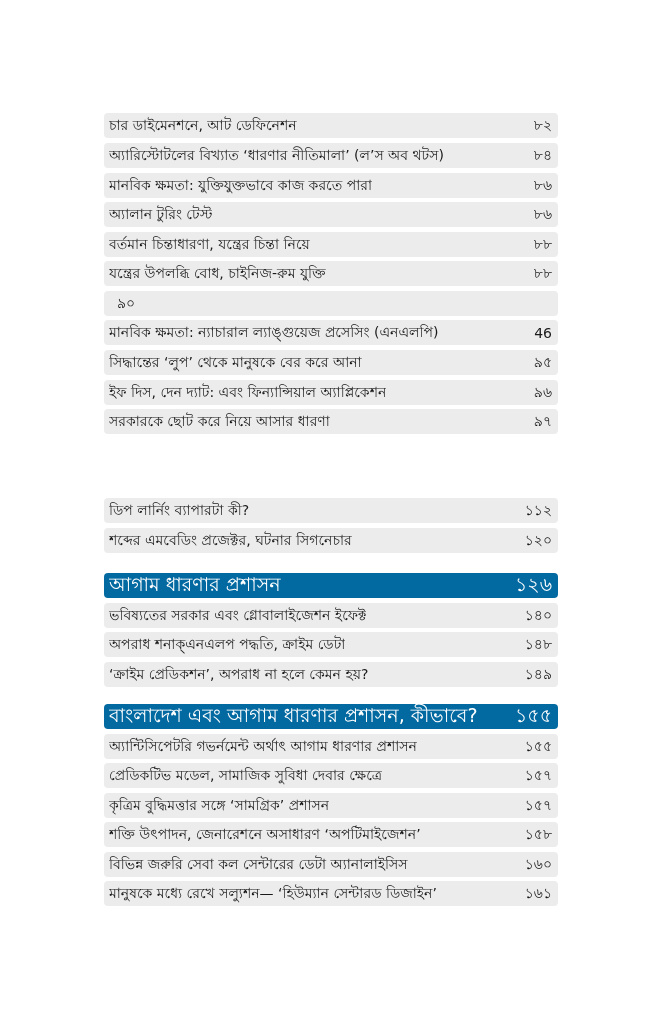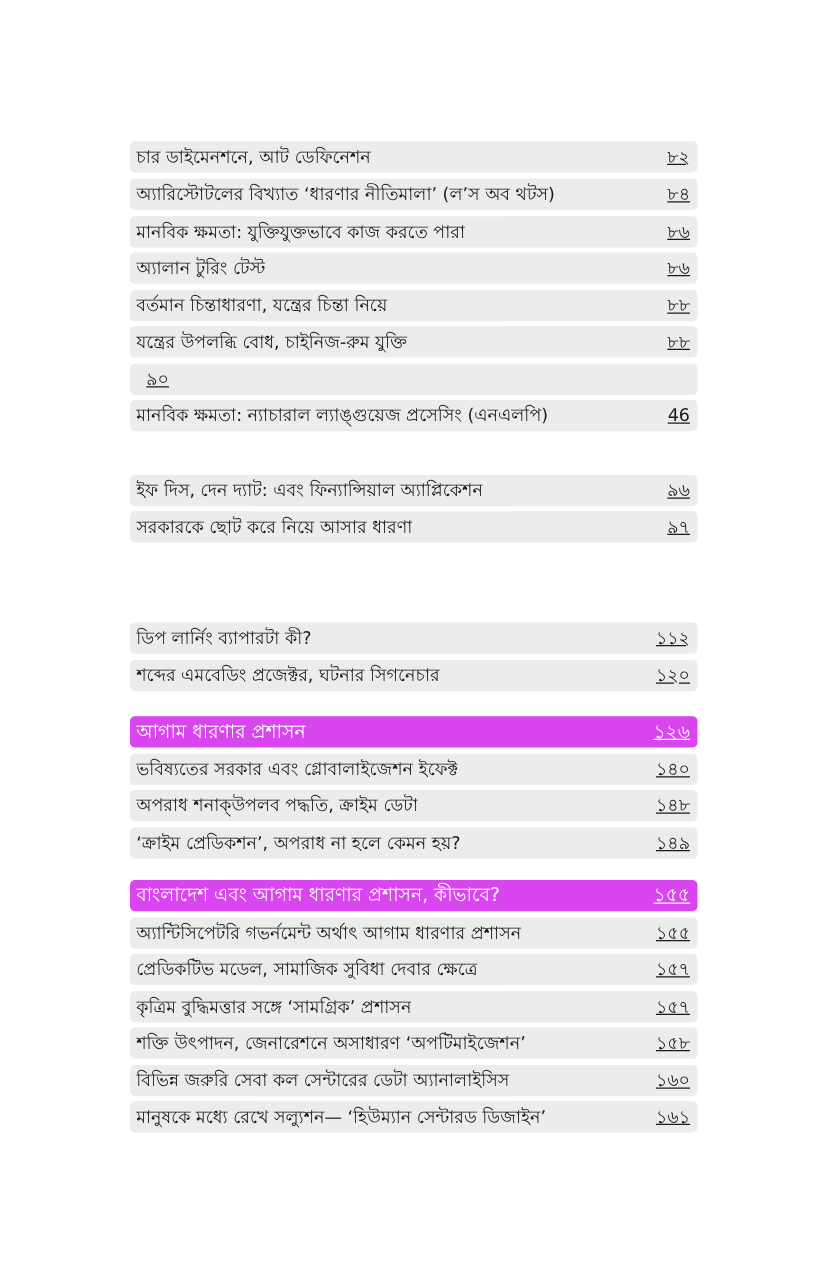--- a/index.html
+++ b/index.html
@@ -2,23 +2,23 @@
 <html><head>
 <meta charset="utf-8">
 <style>
   html, body { margin:0; padding:0; }
   body { width:663px; height:1024px; background:#ffffff; position:relative; overflow:hidden;
          font-family: "DejaVu Sans", "Liberation Sans", sans-serif; }
   .toc { position:absolute; left:0; top:0; width:663px; height:1024px; }
   .row { position:absolute; left:104px; width:454px; height:25px; border-radius:4px;
          background:#ececec; display:flex; align-items:center; justify-content:space-between;
          box-sizing:border-box; padding:0 6px 0 5px; font-size:14px; color:#1a1a1a; }
-  .row.header { background:#d946ef; color:#ffffff; font-size:15px; }
+  .row.header { background:#0369a1; color:#ffffff; font-size:19px; }
   .row .title { white-space:nowrap; overflow:hidden; }
-  .row .page { white-space:nowrap; padding-left:8px;text-decoration:underline; }
+  .row .page { white-space:nowrap; padding-left:8px; }
 </style>
 </head>
 <body>
 
 <div class="toc">
 
   <div class="row" style="top:113px">
       <span class="title">চার ডাইমেনশনে, আট ডেফিনেশন</span>
       <span class="page">৮২</span>
     </div>
@@ -42,20 +42,24 @@
       <span class="title">যন্ত্রের উপলব্ধি বোধ, চাইনিজ-রুম যুক্তি</span>
       <span class="page">৮৮</span>
     </div>
   <div class="row" style="top:291px">
       <span class="page">৯০</span>
     </div>
   <div class="row" style="top:320px">
       <span class="title">মানবিক ক্ষমতা: ন্যাচারাল ল্যাঙ্গুয়েজ প্রসেসিং (এনএলপি)</span>
       <span class="page">46</span>
     </div>
+  <div class="row" style="top:350px">
+      <span class="title">সিদ্ধান্তের ‘লুপ’ থেকে মানুষকে বের করে আনা</span>
+      <span class="page">৯৫</span>
+    </div>
   <div class="row" style="top:380px">
       <span class="title">ইফ দিস, দেন দ্যাট: এবং ফিন্যান্সিয়াল অ্যাপ্লিকেশন</span>
       <span class="page">৯৬</span>
     </div>
   <div class="row" style="top:409px">
       <span class="title">সরকারকে ছোট করে নিয়ে আসার ধারণা</span>
       <span class="page">৯৭</span>
     </div>
   <div class="row" style="top:498px">
       <span class="title">ডিপ লার্নিং ব্যাপারটা কী?</span>
@@ -68,21 +72,21 @@
 
   <div class="row header" style="top:573px">
       <span class="title">আগাম ধারণার প্রশাসন</span>
       <span class="page">১২৬</span>
     </div>
   <div class="row" style="top:603px">
       <span class="title">ভবিষ্যতের সরকার এবং গ্লোবালাইজেশন ইফেক্ট</span>
       <span class="page">১৪০</span>
     </div>
   <div class="row" style="top:632px">
-      <span class="title">অপরাধ শনাক্উপলব পদ্ধতি, ক্রাইম ডেটা</span>
+      <span class="title">অপরাধ শনাক্এনএলপ পদ্ধতি, ক্রাইম ডেটা</span>
       <span class="page">১৪৮</span>
     </div>
   <div class="row" style="top:662px">
       <span class="title">‘ক্রাইম প্রেডিকশন’, অপরাধ না হলে কেমন হয়?</span>
       <span class="page">১৪৯</span>
     </div>
 
   <div class="row header" style="top:704px">
       <span class="title">বাংলাদেশ এবং আগাম ধারণার প্রশাসন, কীভাবে?</span>
       <span class="page">১৫৫</span>

